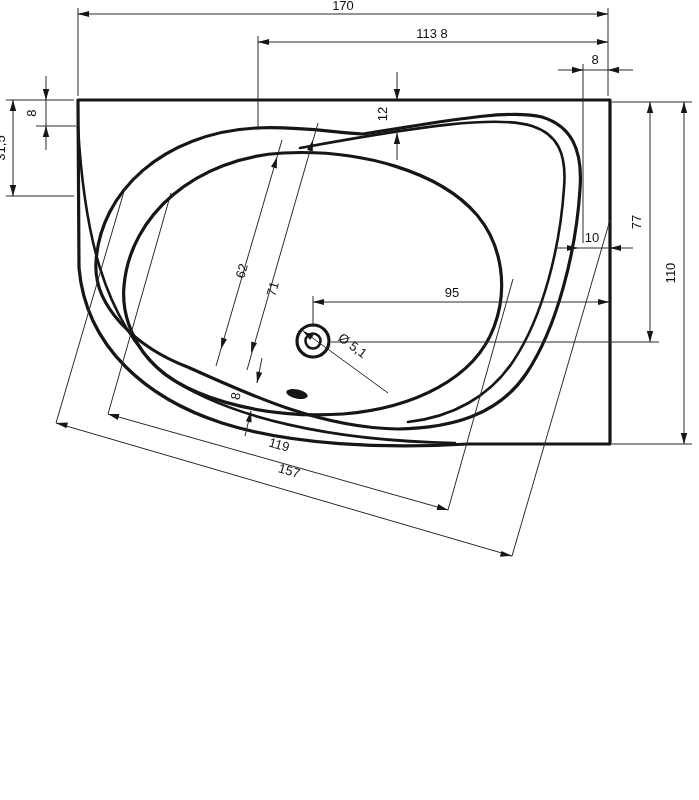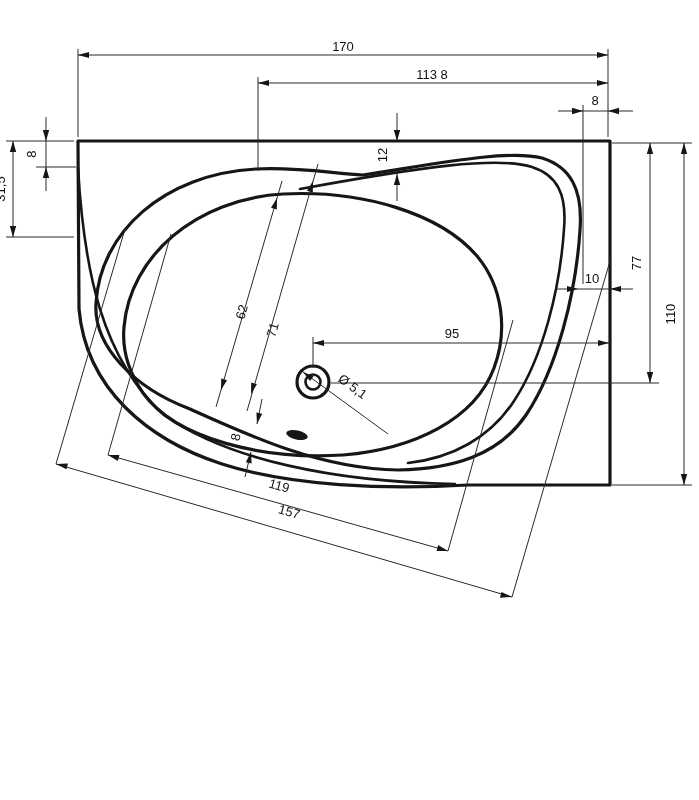--- a/index.html
+++ b/index.html
@@ -1,17 +1,17 @@
 <!DOCTYPE html>
 <html><head>
 <meta charset="utf-8">
 <style>
   html,body{margin:0;padding:0;background:#fff;}
   #canvas{position:relative;width:699px;height:572px;background:#ffffff;overflow:hidden;
-          font-family:"Liberation Sans", sans-serif;margin-top:41px;}
+          font-family:"Liberation Sans", sans-serif;}
   svg{position:absolute;left:0;top:0;}
   .thick{fill:none;stroke:#161616;stroke-width:3.2;stroke-linecap:round;stroke-linejoin:round;}
   .med{fill:none;stroke:#161616;stroke-width:2.6;stroke-linecap:round;stroke-linejoin:round;}
   .thin{fill:none;stroke:#2a2a2a;stroke-width:1;}
   .arr{fill:#161616;stroke:none;}
   text{fill:#101010;font-size:13px;font-family:"Liberation Sans", sans-serif;}
   .mid{text-anchor:middle;}
 </style>
 </head>
 <body>

